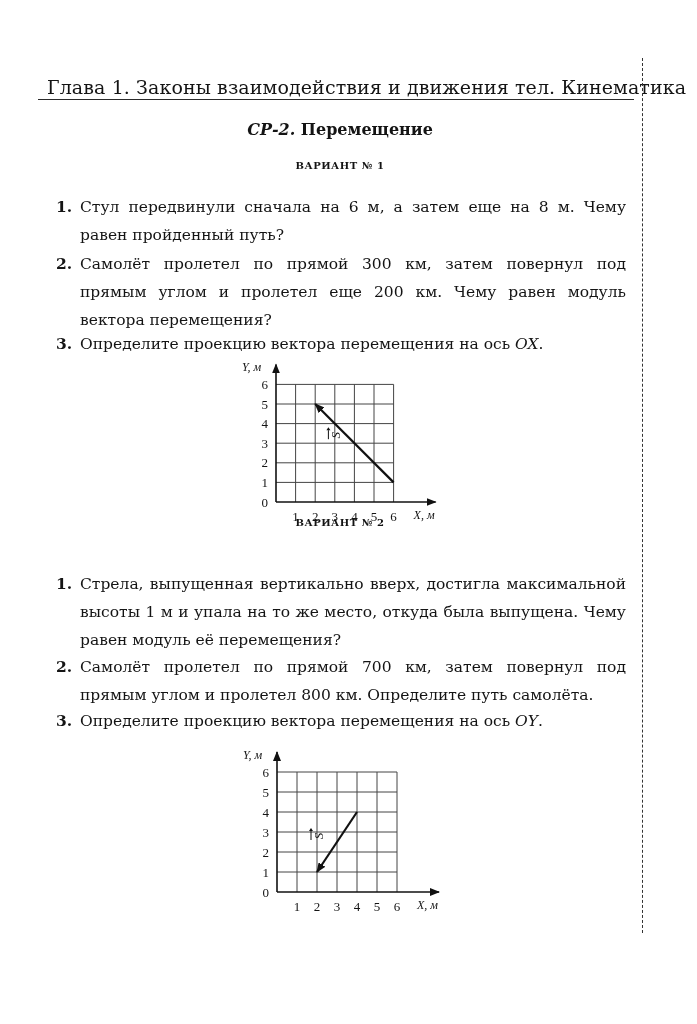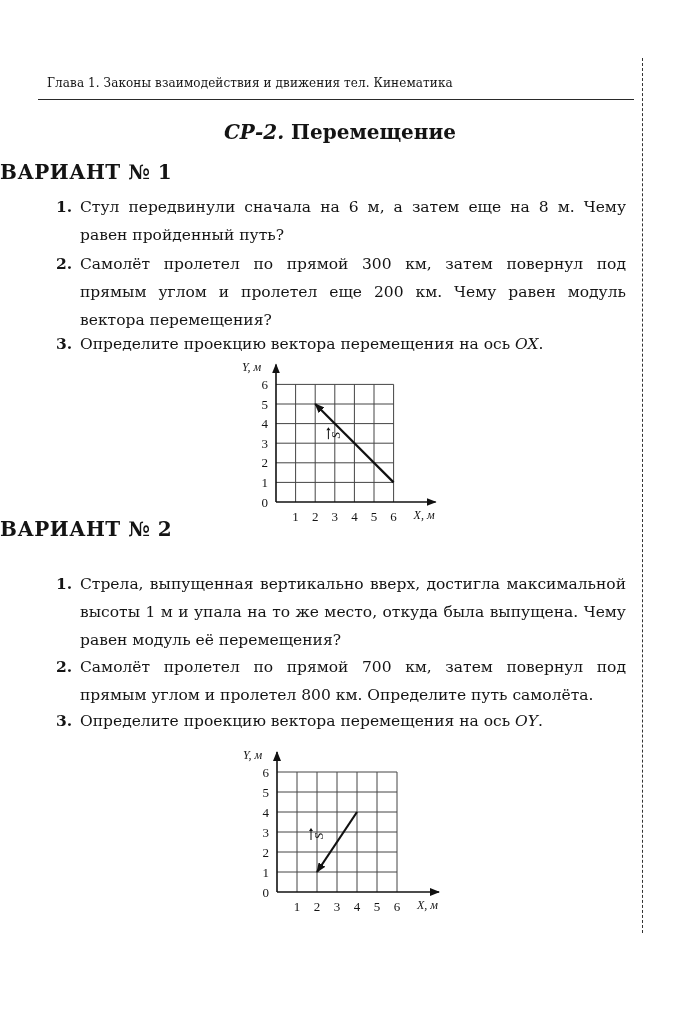--- a/index.html
+++ b/index.html
@@ -1,24 +1,24 @@
 <!DOCTYPE html>
 <html><head>
 <meta charset="utf-8">
 <style>
   html, body { margin: 0; padding: 0; background: #ffffff; }
   body { width: 697px; height: 1024px; position: relative; overflow: hidden;
          font-family: "DejaVu Serif", "Liberation Serif", serif; color: #141414; }
   .abs { position: absolute; }
-  .header-text { left: 47px; top: 76px; font-size: 12px; letter-spacing: 0.1px; white-space: nowrap; }
+  .header-text { left: 47px; top: 76px; font-size: 19px; letter-spacing: 0.1px; white-space: nowrap; }
   .header-rule { left: 38px; top: 99px; width: 596px; height: 0; border-top: 1.6px solid #2a2a2a; }
   .margin-line { left: 642px; top: 58px; height: 875px; width: 0; border-left: 1.4px dashed #333; }
-  .title { left: 0; width: 680px; text-align: center; top: 120px; font-size: 20px; font-weight: bold; }
+  .title { left: 0; width: 680px; text-align: center; top: 120px; font-size: 16px; font-weight: bold; }
   .title .code { font-style: italic; }
-  .variant { left: 0; width: 680px; text-align: left; font-size: 20px; font-weight: bold; letter-spacing: 0.5px; }
+  .variant { left: 0; width: 680px; text-align: center; font-size: 10px; font-weight: bold; letter-spacing: 0.5px; }
   .task { left: 56px; width: 570px; font-size: 15.5px; line-height: 28px; }
   .task .num { position: absolute; left: 0; top: 0; font-weight: bold; }
   .task .txt { margin-left: 24px; text-align: justify; display: block; }
   .ital { font-style: italic; }
   svg text { font-family: "Liberation Serif", "DejaVu Serif", serif; fill: #141414; }
 </style>
 </head>
 <body>
 
 <div class="abs header-text">Глава 1. Законы взаимодействия и движения тел. Кинематика</div>

